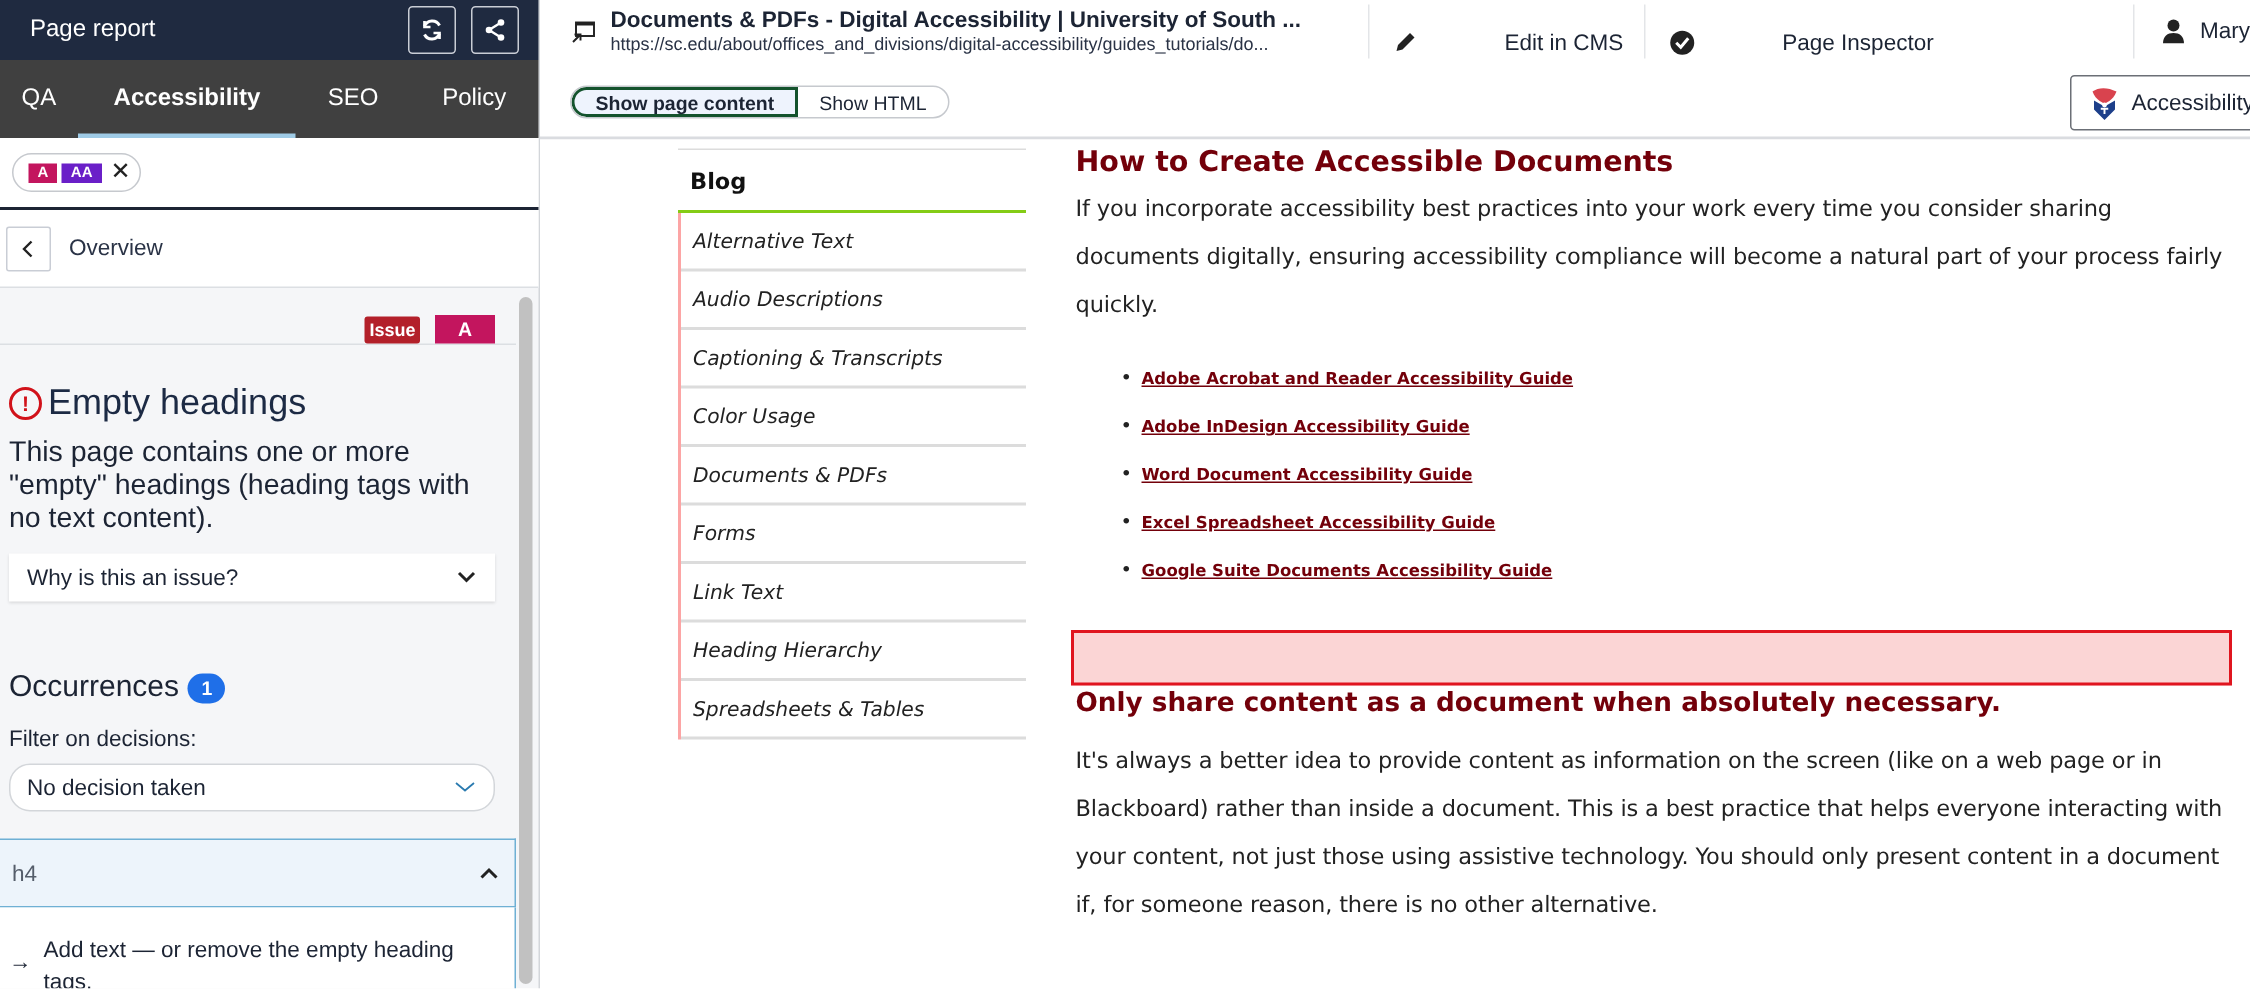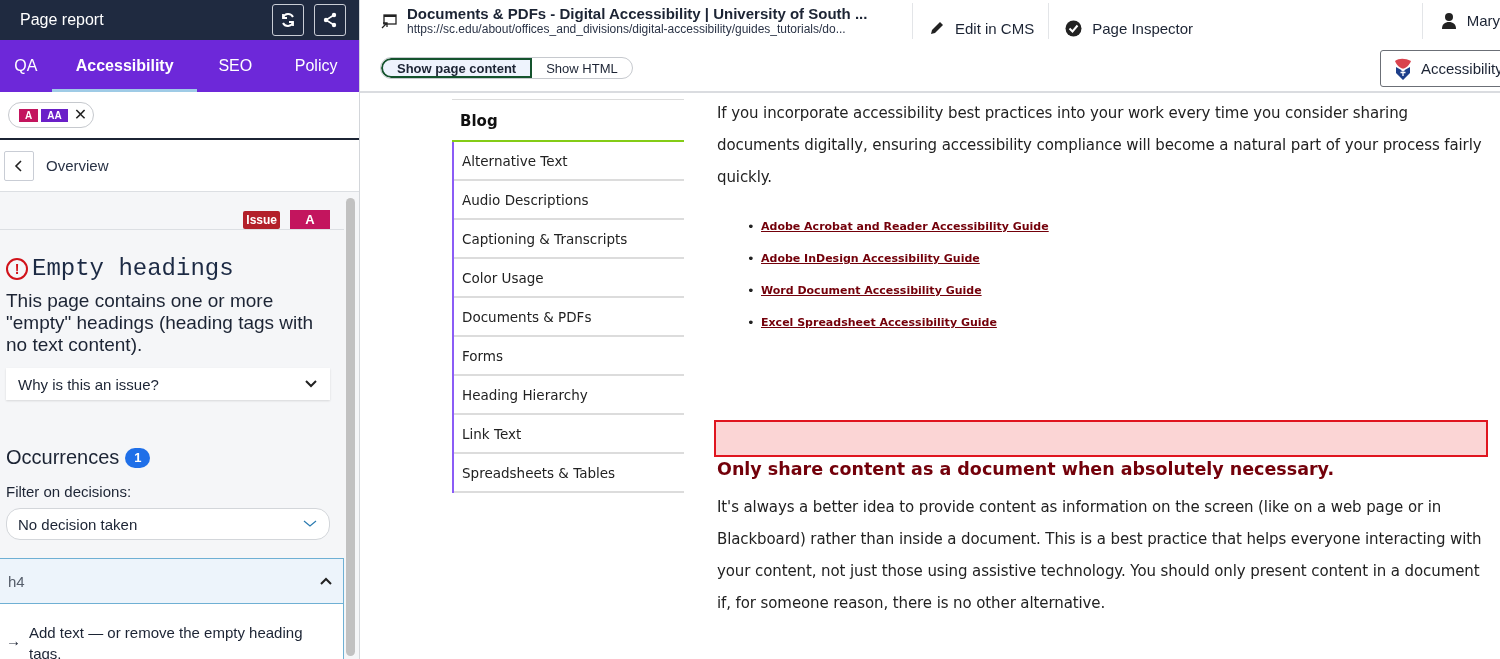--- a/index.html
+++ b/index.html
@@ -5,75 +5,75 @@
   * { box-sizing: border-box; margin: 0; padding: 0; }
   html, body { width: 1500px; height: 659px; overflow: hidden; background: #fff; }
   body { font-family: "Liberation Sans", sans-serif; color: #1c2434; position: relative; }
 
   
   .left { position: absolute; left: 0; top: 0; width: 360px; height: 659px; background: #f5f6f8; border-right: 1px solid #d3d6da; }
   .lp-header { height: 40px; background: #1f2a40; display: flex; align-items: center; padding: 0 0 0 20px; }
   .lp-title { color: #fff; font-size: 16px; flex: 1; }
   .hdr-btn { width: 32px; height: 32px; border: 1px solid #c9cdd5; border-radius: 3px; margin-right: 10px; display: flex; align-items: center; justify-content: center; color: #fff; }
   .hdr-btn:last-child { margin-right: 13px; }
-  .lp-tabs { height: 52px; background: #6d28d9; display: flex; align-items: stretch; }
+  .lp-tabs { height: 52px; background: #404040; display: flex; align-items: stretch; }
   .lp-tab { color: #fff; font-size: 16px; display: flex; align-items: center; justify-content: center; position: relative; }
   .lp-tab.active { font-weight: bold; }
   .lp-tab.active::after { content: ""; position: absolute; left: 0; right: 0; bottom: 0; height: 3px; background: #9fcbe6; }
   .filter-row { height: 48px; background: #fff; display: flex; align-items: center; padding-left: 8px; border-bottom: 2px solid #1c2434; }
   .chip { height: 26px; border: 1px solid #c6c9ce; border-radius: 13px; display: flex; align-items: center; padding: 0 6px 0 10px; background: #fff; }
   .lvl { font-size: 10px; font-weight: bold; color: #fff; height: 13px; line-height: 13px; padding: 0 6px; margin-right: 3px; }
   .lvl.a { background: #c3155e; }
   .lvl.aa { background: #6a1fc8; }
   .chip-x { font-size: 16px; margin-left: 3px; color: #222; line-height: 1; }
   .overview-row { height: 52px; background: #fff; display: flex; align-items: center; padding-left: 4px; border-bottom: 1px solid #dcdfe3; }
   .back-btn { width: 30px; height: 30px; border: 1px solid #c9cdd5; border-radius: 2px; display: flex; align-items: center; justify-content: center; background: #fff; font-size: 16px; }
   .overview-label { margin-left: 12px; font-size: 15px; color: #2a3346; }
   .scroll-area { position: absolute; left: 0; top: 194px; width: 344px; bottom: 0; overflow: hidden; }
   .badge-row { height: 36px; display: flex; justify-content: flex-end; align-items: flex-end; padding-right: 14px; border-bottom: 1px solid #dcdfe3; }
   .issue-badge { background: #b3202a; color: #fff; font-size: 12px; font-weight: bold; padding: 2px 3px; border-radius: 2px; margin-right: 10px; }
   .a-badge { background: #c3155e; color: #fff; font-size: 13px; font-weight: bold; width: 40px; height: 19px; display: flex; align-items: center; justify-content: center; }
   .issue-title { display: flex; align-items: center; margin: 25px 0 0 6px; }
   .err-icon { width: 22px; height: 22px; border: 2px solid #d1121a; border-radius: 50%; color: #d1121a; font-size: 14px; font-weight: bold; display: flex; align-items: center; justify-content: center; margin-right: 4px; }
-  .issue-h { font-size: 24px; color: #1c2a44; font-weight: normal; font-family: Liberation Mono, monospace; }
+  .issue-h { font-size: 24px; color: #1c2a44; font-weight: normal; }
   .issue-desc { font-size: 19px; line-height: 22px; color: #1c2434; margin: 8px 14px 0 6px; }
   .why-dd { margin: 12px 14px 0 6px; height: 32px; background: #fff; display: flex; align-items: center; justify-content: space-between; padding: 0 12px; font-size: 15px; box-shadow: 0 1px 2px rgba(0,0,0,0.12); }
   .occ { display: flex; align-items: center; margin: 46px 0 0 6px; }
   .occ-label { font-size: 20px; color: #1c2434; }
   .occ-count { background: #1f6fe8; color: #fff; font-size: 13px; font-weight: bold; border-radius: 10px; min-width: 25px; height: 20px; display: flex; align-items: center; justify-content: center; margin-left: 6px; }
   .filter-label { font-size: 15px; margin: 14px 0 0 6px; color: #1c2434; }
   .decision-dd { margin: 8px 14px 0 6px; height: 32px; background: #fff; border: 1px solid #d3d6da; border-radius: 14px; display: flex; align-items: center; justify-content: space-between; padding: 0 12px 0 11px; font-size: 15px; }
   .occ-head { margin-top: 18px; height: 46px; background: #edf4fb; border: 1px solid #6fb0d4; border-left: none; display: flex; align-items: center; justify-content: space-between; padding: 0 10px 0 8px; font-size: 15px; color: #555d6a; }
   .occ-body { background: #fff; border-right: 1px solid #6fb0d4; height: 70px; display: flex; padding: 18px 10px 0 6px; font-size: 15px; line-height: 21px; }
   .occ-arrow { margin-right: 8px; padding-top: 8px; }
   .scrollbar { position: absolute; left: 346px; top: 198px; width: 9px; height: 458px; background: #c1c1c1; border-radius: 5px; }
 
   
   .topbar { position: absolute; left: 360px; top: 0; right: 0; height: 41px; background: #fff; display: flex; align-items: center; }
   .page-icon { width: 20px; margin-left: 20px; }
   .title-block { margin-left: 7px; width: 505px; }
   .page-title { font-size: 15px; font-weight: bold; color: #1c2434; white-space: nowrap; overflow: hidden; text-overflow: ellipsis; line-height: 17px; }
   .page-url { font-size: 12px; color: #2a3346; white-space: nowrap; overflow: hidden; text-overflow: ellipsis; line-height: 14px; }
   .tb-sep { width: 1px; height: 36px; background: #e3e5e8; }
-  .tb-action { display: flex; align-items: center; font-size: 15px; color: #1c2434; padding: 15px 14px 0 16px; height: 41px; }
+  .tb-action { display: flex; align-items: center; font-size: 15px; color: #1c2434; padding: 15px 14px 0 16px; height: 41px; gap: 48px; }
   .tb-action svg { margin-right: 10px; }
   .spacer { flex: 1; }
   .user { display: flex; align-items: center; padding-left: 18px; font-size: 15px; }
   .user svg { margin-right: 10px; }
   .toolbar2 { position: absolute; left: 360px; top: 41px; right: 0; height: 52px; background: #fff; border-bottom: 2px solid #dadce0; }
   .seg { position: absolute; left: 20px; top: 16px; display: flex; height: 22px; border: 1px solid #c6c9ce; border-radius: 11px; overflow: hidden; font-size: 13px; }
   .seg-btn { padding: 0 14px; display: flex; align-items: center; color: #1c2434; }
   .seg-btn.active { font-weight: bold; border: 2px solid #14532d; border-radius: 11px 0 0 11px; background: #eef3fd; }
   .a11y-btn { position: absolute; left: 1020px; top: 9px; height: 37px; width: 140px; border: 1px solid #6b6f76; border-radius: 3px; display: flex; align-items: center; padding-left: 10px; font-size: 15px; background: #fff; }
   .a11y-btn svg { margin-right: 6px; }
 
   .content { position: absolute; left: 360px; top: 93px; right: 0; bottom: 0; background: #fff; overflow: hidden; font-family: "DejaVu Sans", sans-serif; }
   .sidenav { position: absolute; left: 92px; top: 6px; width: 232px; }
   .sn-head { font-weight: bold; font-size: 15px; color: #111; padding: 12px 8px 10px 8px; border-top: 1px solid #dcdcdc; border-bottom: 2px solid #84cc16; }
-  .sn-list { border-left: 2px solid #8b5cf6; }
+  .sn-list { border-left: 2px solid #fca5a5; font-style: italic; }
   .sn-item { height: 39px; border-bottom: 2px solid #dcdcdc; font-size: 13.5px; color: #222; display: flex; align-items: center; padding-left: 8px; }
   .main-col { position: absolute; left: 357px; top: 0; width: 770px; }
   .h2 { color: #73000a; font-weight: bold; font-size: 19px; margin-top: 4px; }
   .para { font-size: 15px; line-height: 32px; color: #222; margin-top: 4px; letter-spacing: -0.1px; }
   .links { margin: 18px 0 0 30px; list-style: none; }
   .links li { font-size: 11px; line-height: 32px; position: relative; padding-left: 14px; }
   .links li::before { content: "•"; position: absolute; left: 0; color: #222; font-size: 13px; }
   .links a { color: #73000a; font-weight: bold; text-decoration: underline; }
   .empty-heading { position: absolute; left: 354px; top: 327px; width: 774px; height: 37px; background: #fbd5d5; border: 2px solid #e0151f; }
   .h3 { position: absolute; left: 357px; top: 366px; color: #73000a; font-weight: bold; font-size: 17.5px; }
@@ -226,32 +226,34 @@
 <div class="content">
   <nav class="sidenav">
     <div class="sn-head">Blog</div>
     <div class="sn-list">
       <div class="sn-item">Alternative Text</div>
       <div class="sn-item">Audio Descriptions</div>
       <div class="sn-item">Captioning &amp; Transcripts</div>
       <div class="sn-item">Color Usage</div>
       <div class="sn-item">Documents &amp; PDFs</div>
       <div class="sn-item">Forms</div>
+      <div class="sn-item">Link Text</div>
       <div class="sn-item">Heading Hierarchy</div>
-      <div class="sn-item">Link Text</div>
       <div class="sn-item">Spreadsheets &amp; Tables</div>
     </div>
   </nav>
 
   <div class="main-col">
+    <h2 class="h2">How to Create Accessible Documents</h2>
     <p class="para">If you incorporate accessibility best practices into your work every time you consider sharing documents digitally, ensuring accessibility compliance will become a natural part of your process fairly quickly.</p>
     <ul class="links">
       <li><a>Adobe Acrobat and Reader Accessibility Guide</a></li>
       <li><a>Adobe InDesign Accessibility Guide</a></li>
       <li><a>Word Document Accessibility Guide</a></li>
       <li><a>Excel Spreadsheet Accessibility Guide</a></li>
+      <li><a>Google Suite Documents Accessibility Guide</a></li>
     </ul>
   </div>
 
   <div class="empty-heading"></div>
   <h3 class="h3">Only share content as a document when absolutely necessary.</h3>
   <p class="para2">It's always a better idea to provide content as information on the screen (like on a web page or in Blackboard) rather than inside a document. This is a best practice that helps everyone interacting with your content, not just those using assistive technology. You should only present content in a document if, for someone reason, there is no other alternative.</p>
 </div>
 
 </body></html>

